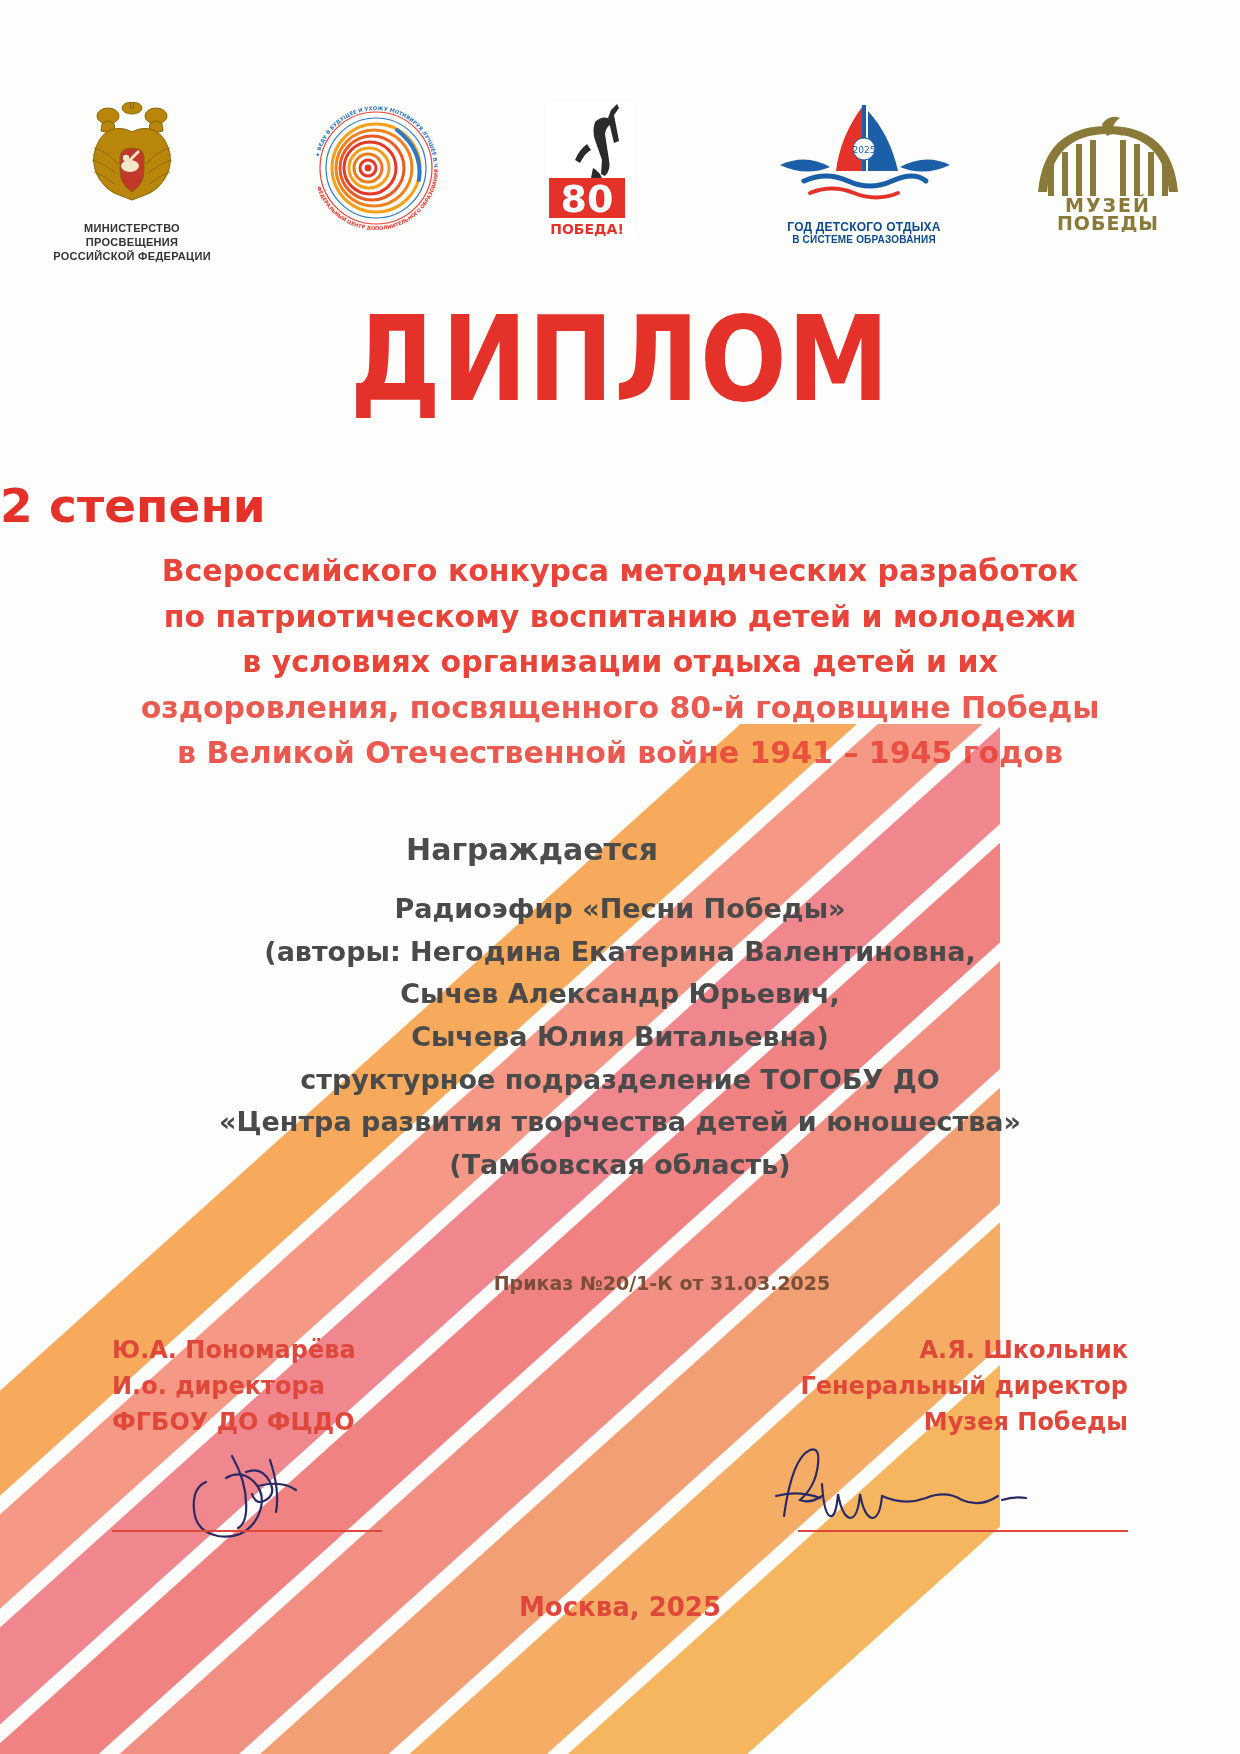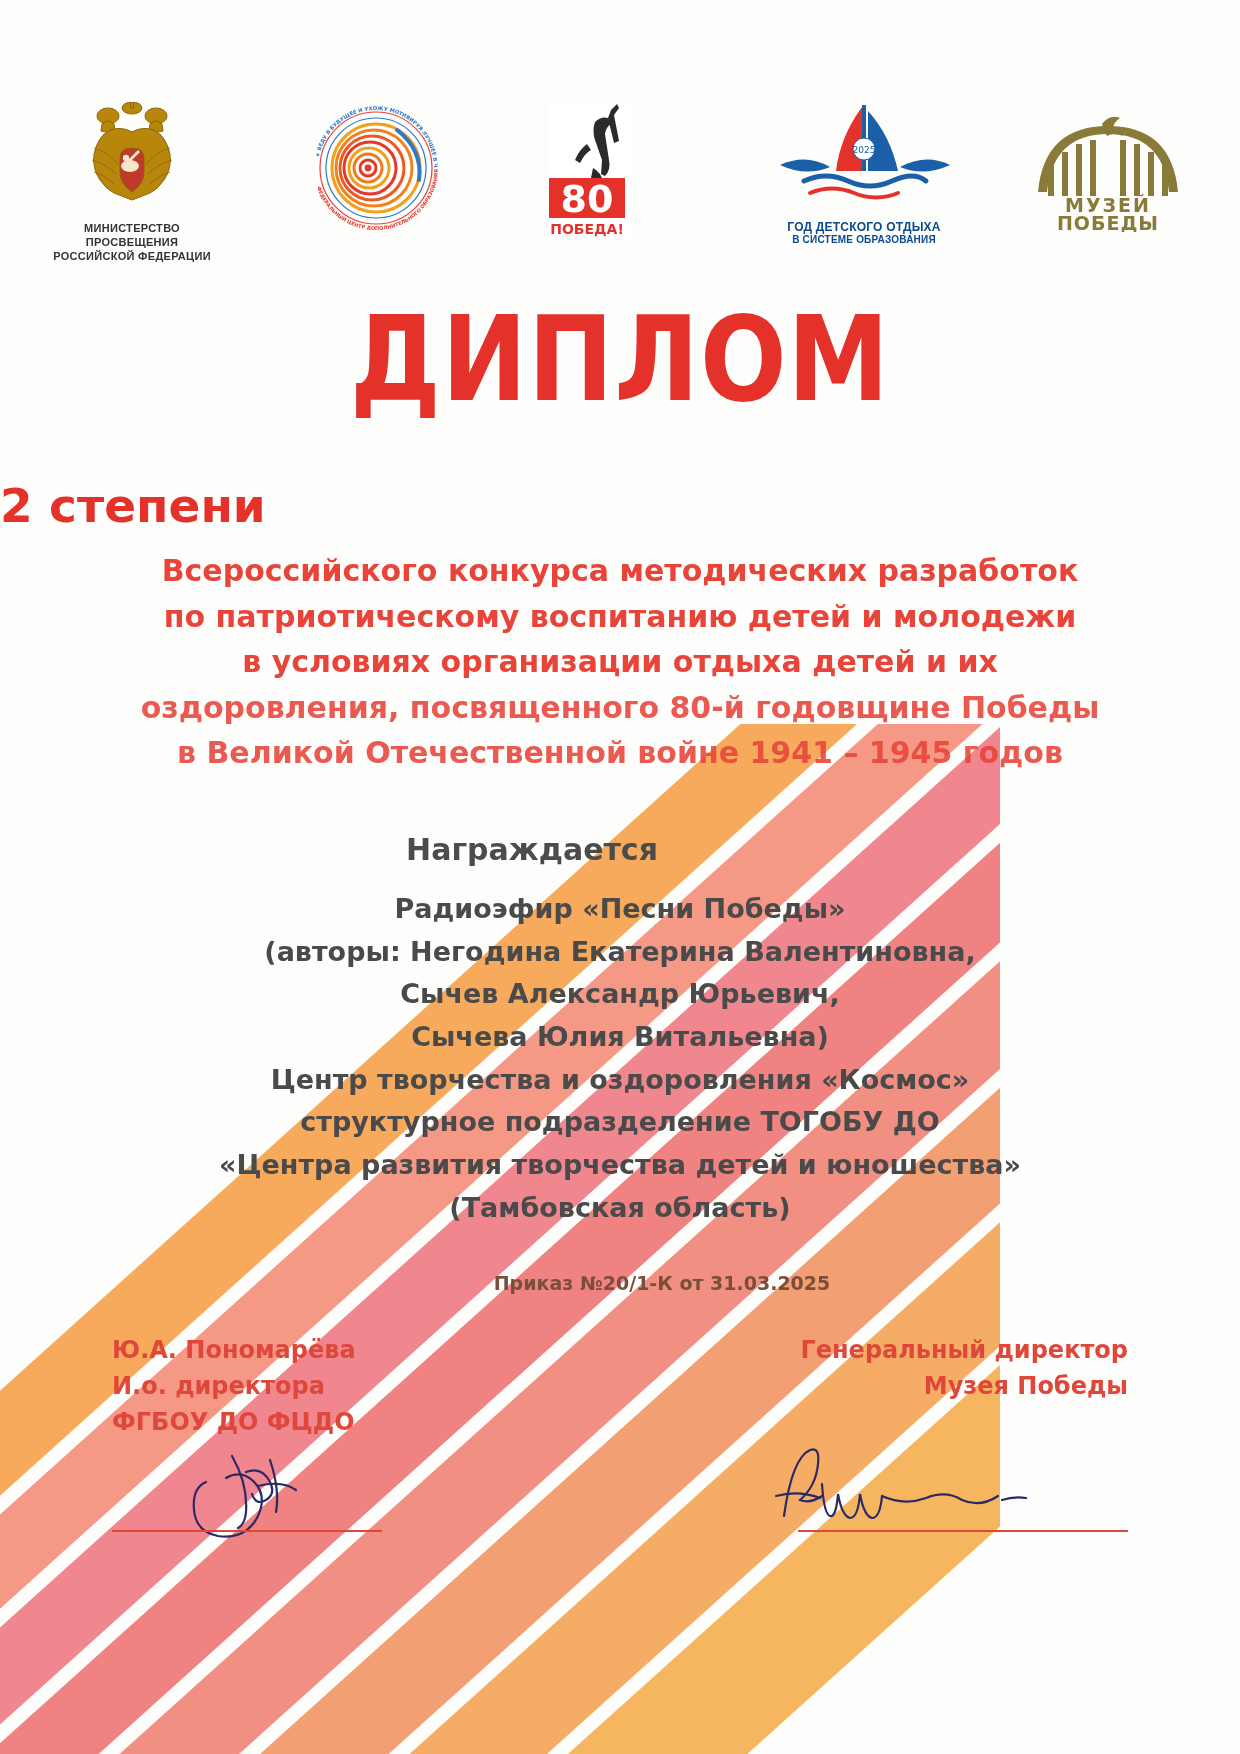--- a/index.html
+++ b/index.html
@@ -377,35 +377,35 @@
     <div>в Великой Отечественной войне 1941 – 1945 годов</div>
   </div>
 
   <div class="awarded">Награждается</div>
 
   <div class="recipient">
     <div>Радиоэфир «Песни Победы»</div>
     <div>(авторы: Негодина Екатерина Валентиновна,</div>
     <div>Сычев Александр Юрьевич,</div>
     <div>Сычева Юлия Витальевна)</div>
-    <div>Центр творчества и оздоровления «Космос»</div>
     <div>структурное подразделение ТОГОБУ ДО</div>
     <div>«Центра развития творчества детей и юношества»</div>
     <div>(Тамбовская область)</div>
   </div>
 
   <div class="order-line">Приказ №20/1-К от 31.03.2025</div>
 
   <div class="sig sig-left">
     <div>Ю.А. Пономарёва</div>
     <div>И.о. директора</div>
     <div>ФГБОУ ДО ФЦДО</div>
   </div>
 
   <div class="sig sig-right">
+    <div>А.Я. Школьник</div>
     <div>Генеральный директор</div>
     <div>Музея Победы</div>
   </div>
 
   <div class="scribble scribble-left">
     <svg width="190" height="100" viewBox="0 0 190 100" xmlns="http://www.w3.org/2000/svg">
       <g fill="none" stroke="#2a2a66" stroke-width="2.2" stroke-linecap="round">
         <path d="M20 40 q-14 6 -12 28 q2 22 24 26 q28 4 40 -20 q10 -22 -6 -36 q-12 -10 -26 -2"></path>
         <path d="M46 14 q16 28 14 56 q-1 12 -8 16"></path>
         <path d="M60 30 q16 -6 24 10 q6 12 -4 18 q-10 6 -14 -6"></path>
@@ -423,14 +423,15 @@
         <path d="M52 44 q2 30 8 32 q6 2 8 -22 q4 22 12 24 q8 0 10 -24 q4 22 12 24 q8 0 10 -22"></path>
         <path d="M112 56 q22 10 44 2 q20 -8 36 2 q18 8 36 -4"></path>
         <path d="M232 60 q12 -4 24 -2"></path>
       </g>
     </svg>
   </div>
 
   <div class="sigline sigline-left"></div>
   <div class="sigline sigline-right"></div>
 
+  <div class="place-year">Москва, 2025</div>
 
 </div>
 
 </body></html>

